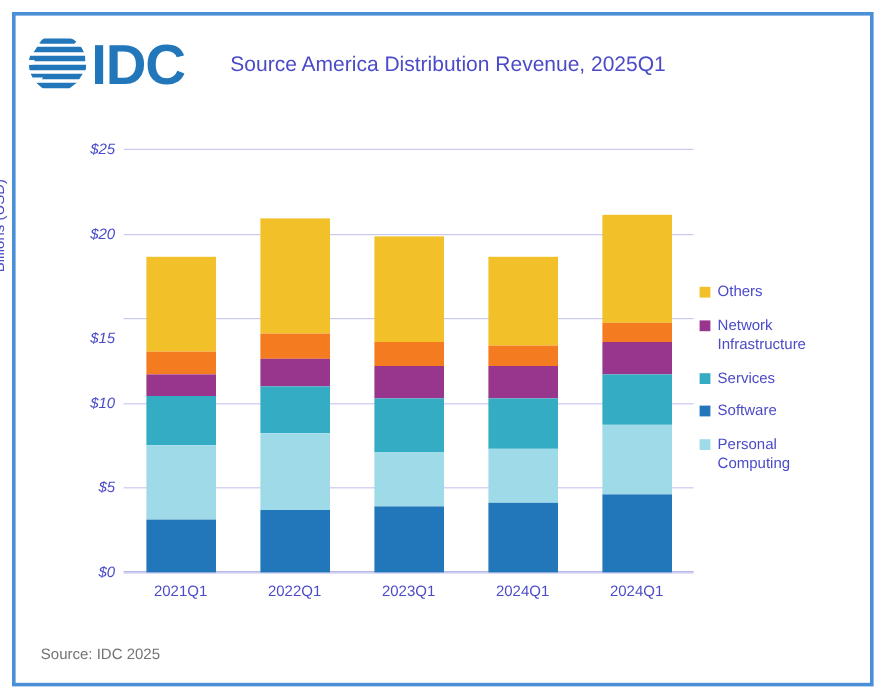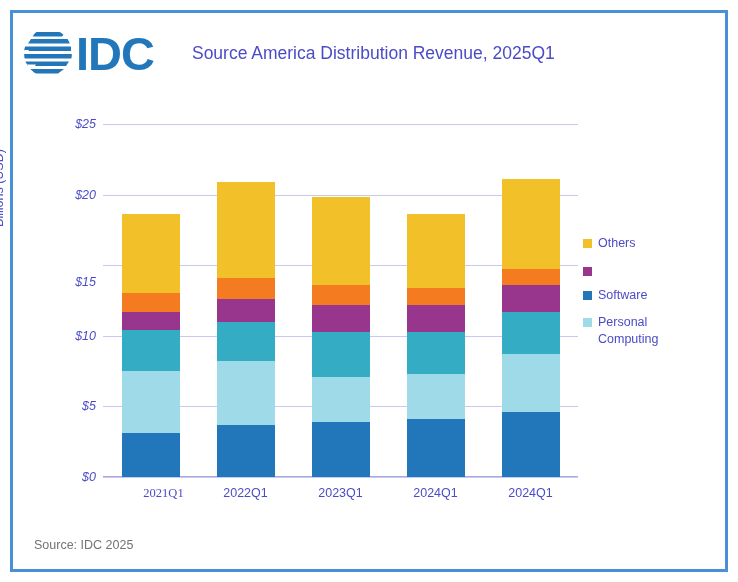--- a/index.html
+++ b/index.html
@@ -278,31 +278,36 @@
       </div>
     </div>
 
   <div id="legend">
       <div class="legend-item">
         <span class="legend-swatch" style="background: rgb(242, 192, 41);"></span>
         <span class="legend-label">Others</span>
       </div>
       <div class="legend-item">
         <span class="legend-swatch" style="background: rgb(151, 54, 140);"></span>
+        <span class="legend-label">Network Infrastructure</span>
+      </div>
+      <div class="legend-item">
+        <span class="legend-swatch" style="background: rgb(51, 172, 196);"></span>
+        <span class="legend-label">Services</span>
       </div>
       <div class="legend-item">
         <span class="legend-swatch" style="background: rgb(34, 119, 187);"></span>
         <span class="legend-label">Software</span>
       </div>
       <div class="legend-item">
         <span class="legend-swatch" style="background: rgb(159, 218, 232);"></span>
         <span class="legend-label">Personal Computing</span>
       </div>
     </div>
 
   <div id="source">Source: IDC 2025</div>
 
-<div class="xtick-label" style="left: 116px; width: 95px; font-family: Liberation Serif, serif;">2021Q1</div>
+<div class="xtick-label" style="left: 103px; width: 95px;">2021Q1</div>
     <div class="xtick-label" style="left: 198px; width: 95px;">2022Q1</div>
     <div class="xtick-label" style="left: 293px; width: 95px;">2023Q1</div>
     <div class="xtick-label" style="left: 388px; width: 95px;">2024Q1</div>
     <div class="xtick-label" style="left: 483px; width: 95px;">2024Q1</div>
   </div>
 
 </body></html>

